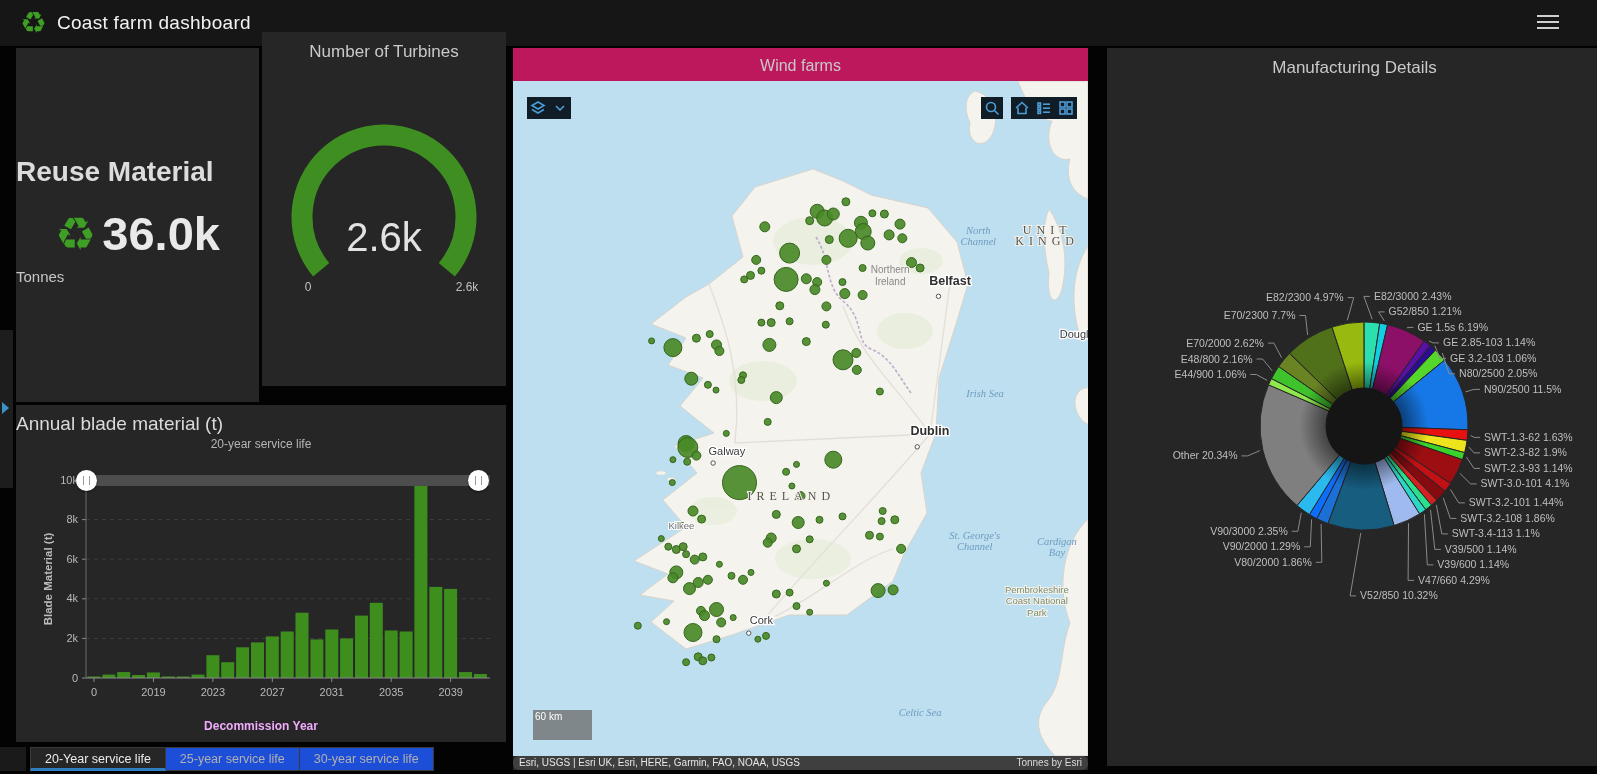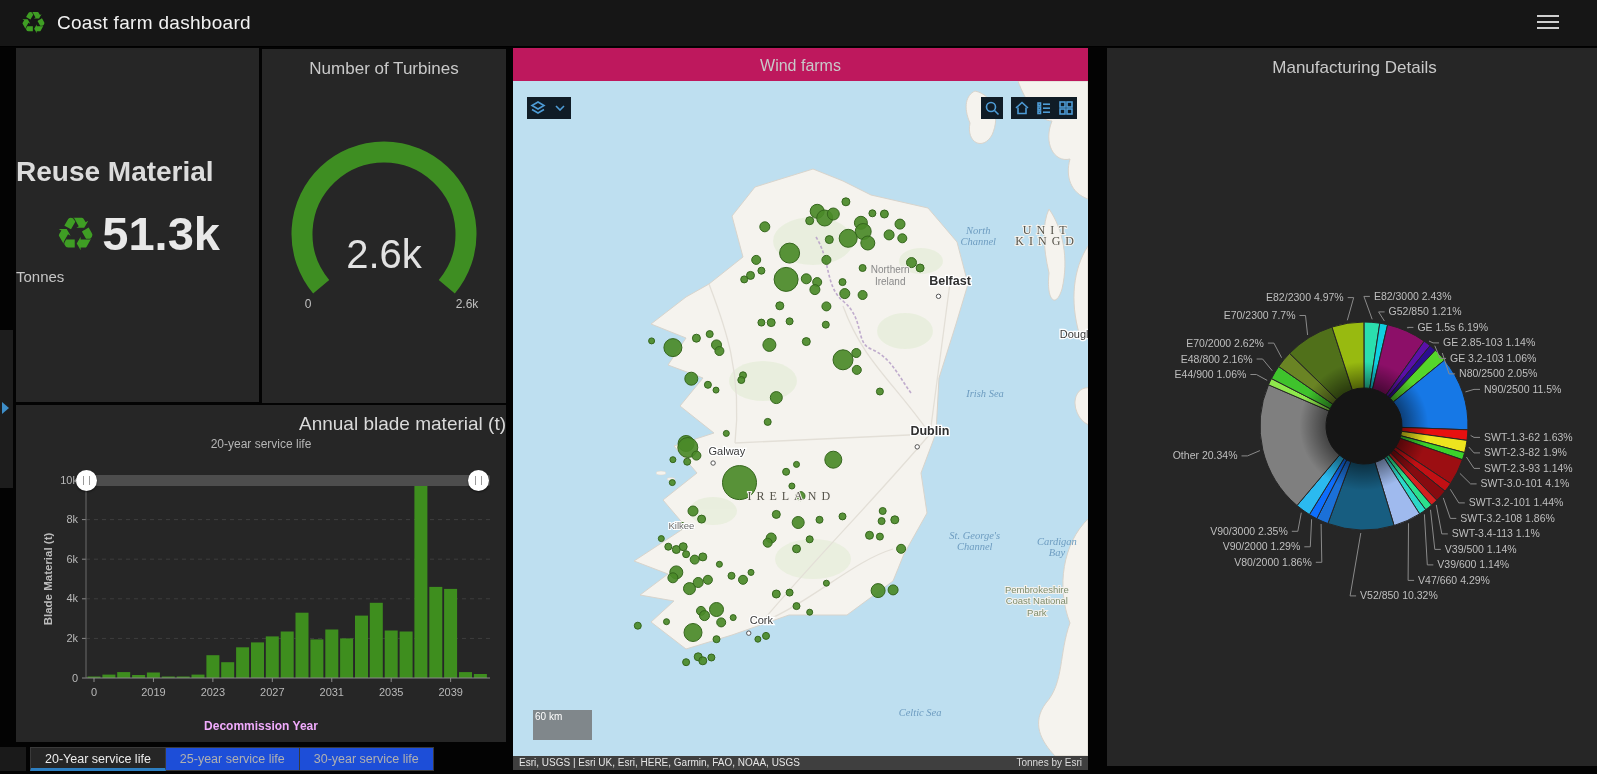--- a/index.html
+++ b/index.html
@@ -8,37 +8,37 @@
   
   #hdr{position:absolute;left:0;top:0;width:1597px;height:46px;background:#161616;border-bottom:1px solid #000;display:flex;align-items:center;}
   #hdr .logo{font-size:30px;color:#3f9e24;margin:0 10px 0 20px;line-height:1;}
   #hdr h1{font-size:19px;font-weight:500;color:#f2f2f2;margin:0;letter-spacing:.3px;}
   #menu-btn{position:absolute;right:38px;top:15px;width:22px;height:16px;cursor:pointer;}
   #menu-btn span{display:block;height:2px;background:#cfcfcf;margin-bottom:4px;}
   
   .card{position:absolute;background:#262626;}
   .card-title{text-align:center;color:#c9c9c9;font-size:17px;padding-top:10px;}
   #card-reuse{left:16px;top:48px;width:243px;height:354px;}
-  #card-gauge{left:262px;top:49px;width:244px;height:354px;}
+  #card-gauge{left:262px;top:32px;width:244px;height:354px;}
   #card-blade{left:16px;top:405px;width:490px;height:337px;}
   #card-map{left:513px;top:48px;width:575px;height:722px;}
   #card-donut{left:1095px;top:48px;width:495px;height:718px;margin-left:12px;}
   
   #reuse-title{position:absolute;left:0;top:108px;width:243px;text-align:left;font-size:28px;font-weight:600;color:#dcdcdc;}
   #reuse-row{position:absolute;left:0;top:158px;width:243px;display:flex;align-items:center;justify-content:center;}
   #reuse-row .ric{font-size:46px;color:#3f9e24;margin-right:6px;line-height:1;}
   #reuse-val{font-size:47px;font-weight:700;color:#e9e9e9;}
   #reuse-unit{position:absolute;left:0;top:220px;width:243px;font-size:15px;color:#c6c6c6;}
   
   #gauge-svg{position:absolute;left:0;top:55px;}
   #gauge-val{position:absolute;left:0;top:183px;width:244px;text-align:center;font-size:40px;color:#e2e2e2;}
   #gauge-min{position:absolute;left:26px;top:248px;width:40px;text-align:center;font-size:12px;color:#c0c0c0;}
   #gauge-max{position:absolute;left:183px;top:248px;width:44px;text-align:center;font-size:12px;color:#c0c0c0;}
   
-  #blade-title{position:absolute;left:0;top:8px;width:490px;text-align:right;font-size:19px;color:#dadada;}
+  #blade-title{position:absolute;left:0;top:8px;width:490px;text-align:left;font-size:19px;color:#dadada;}
   #blade-sub{position:absolute;left:0;top:32px;width:490px;text-align:center;font-size:12px;color:#b5b5b5;}
   #blade-svg{position:absolute;left:0;top:0;}
   #blade-xlabel{position:absolute;left:0;top:314px;width:490px;text-align:center;font-size:12px;font-weight:700;color:#f0abfc;}
   #slider-track{position:absolute;left:70px;top:70px;width:404px;height:11px;background:#4d4d4d;border-radius:2px;}
   .handle{position:absolute;top:65px;width:21px;height:21px;background:#fff;border-radius:50%;box-shadow:0 1px 2px rgba(0,0,0,.6);cursor:ew-resize;}
   .handle .grip{position:absolute;left:7px;top:6px;width:5px;height:9px;border-left:1.5px solid #9a9a9a;border-right:1.5px solid #9a9a9a;}
   
   #tabs-row{position:absolute;left:30px;top:747px;height:24px;display:flex;}
   .tab{height:22px;line-height:22px;padding:0 14px;font-size:12.5px;color:#b0b0b0;background:#1d4ed8;border:1px solid #3a3a3a;border-left:none;cursor:pointer;white-space:nowrap;}
   .tab:first-child{border-left:1px solid #3a3a3a;}
@@ -46,21 +46,21 @@
   #tab-stub{position:absolute;left:0;top:747px;width:26px;height:24px;background:#1a1a1a;}
   
   #left-strip{position:absolute;left:0;top:330px;width:13px;height:158px;background:#1d1d1d;}
   #left-caret{position:absolute;left:2px;top:72px;width:0;height:0;border-top:6px solid transparent;border-bottom:6px solid transparent;border-left:7px solid #3e8ec8;cursor:pointer;}
   
   #map-header{height:33px;background:#be185d;text-align:center;color:#c9c9c9;font-size:16px;line-height:36px;}
   #map-wrap{position:relative;width:575px;height:675px;overflow:hidden;background:#bedff0;}
   #map-svg{position:absolute;left:0;top:0;}
   .mapbtn{position:absolute;width:22px;height:22px;background:#101c26;display:flex;align-items:center;justify-content:center;cursor:pointer;}
   .mapbtn svg{stroke:#4e9cd6;fill:none;stroke-width:1.6;}
-  #attrib{height:14px;background:#3f3f3f;color:#e6e6e6;font-size:10px;line-height:14px;padding:0 6px;display:flex;justify-content:space-between;}
+  #attrib{height:14px;background:#3f3f3f;color:#e6e6e6;font-size:10px;line-height:14px;padding:0 6px;display:flex;justify-content:space-between;border-radius:6px;}
   #attrib .pow{color:#dcdcdc;}
   #scalebar{position:absolute;left:20px;bottom:16px;width:57px;height:30px;background:rgba(110,110,110,.78);color:#fff;font-size:10px;line-height:14px;padding-left:2px;}
   
   text{font-family:"Liberation Sans",sans-serif;}
   .lbl-city-lg{font-size:12.5px;font-weight:700;fill:#2f2f2f;paint-order:stroke;stroke:#ffffff;stroke-width:2.5px;}
   .lbl-city{font-size:11px;fill:#3a3a3a;paint-order:stroke;stroke:#ffffff;stroke-width:2.5px;}
   .lbl-town{font-size:9.5px;fill:#6a6a6a;paint-order:stroke;stroke:#ffffff;stroke-width:2px;}
   .lbl-region{font-size:10px;fill:#8a8a8a;paint-order:stroke;stroke:#f4f2ed;stroke-width:2px;}
   .lbl-country{font-family:"Liberation Serif",serif;font-size:12px;letter-spacing:5px;fill:#55534a;paint-order:stroke;stroke:#f4f2ed;stroke-width:2px;}
   .lbl-sea{font-family:"Liberation Serif",serif;font-style:italic;font-size:10.5px;fill:#6d9cc0;}
@@ -81,21 +81,21 @@
         <span></span>
         <span></span>
         <span></span>
       </div>
   </div>
 
   <div class="card" id="card-reuse">
     <div id="reuse-title">Reuse Material</div>
     <div id="reuse-row">
       <span class="ric">♻</span>
-      <span id="reuse-val">51.3k</span>
+      <span id="reuse-val">36.0k</span>
     </div>
     <div id="reuse-unit">Tonnes</div>
   </div>
 
   <div class="card" id="card-gauge">
     <div class="card-title">Number of Turbines</div>
     <svg id="gauge-svg" width="244" height="220">
         <path d="M59.1843556642438,182.70858399429622 A82,82 0 1 1 184.8156443357562,182.70858399429622" fill="none" stroke="#3e8e22" stroke-width="21"></path>
       </svg>
     <div id="gauge-val">2.6k</div>

